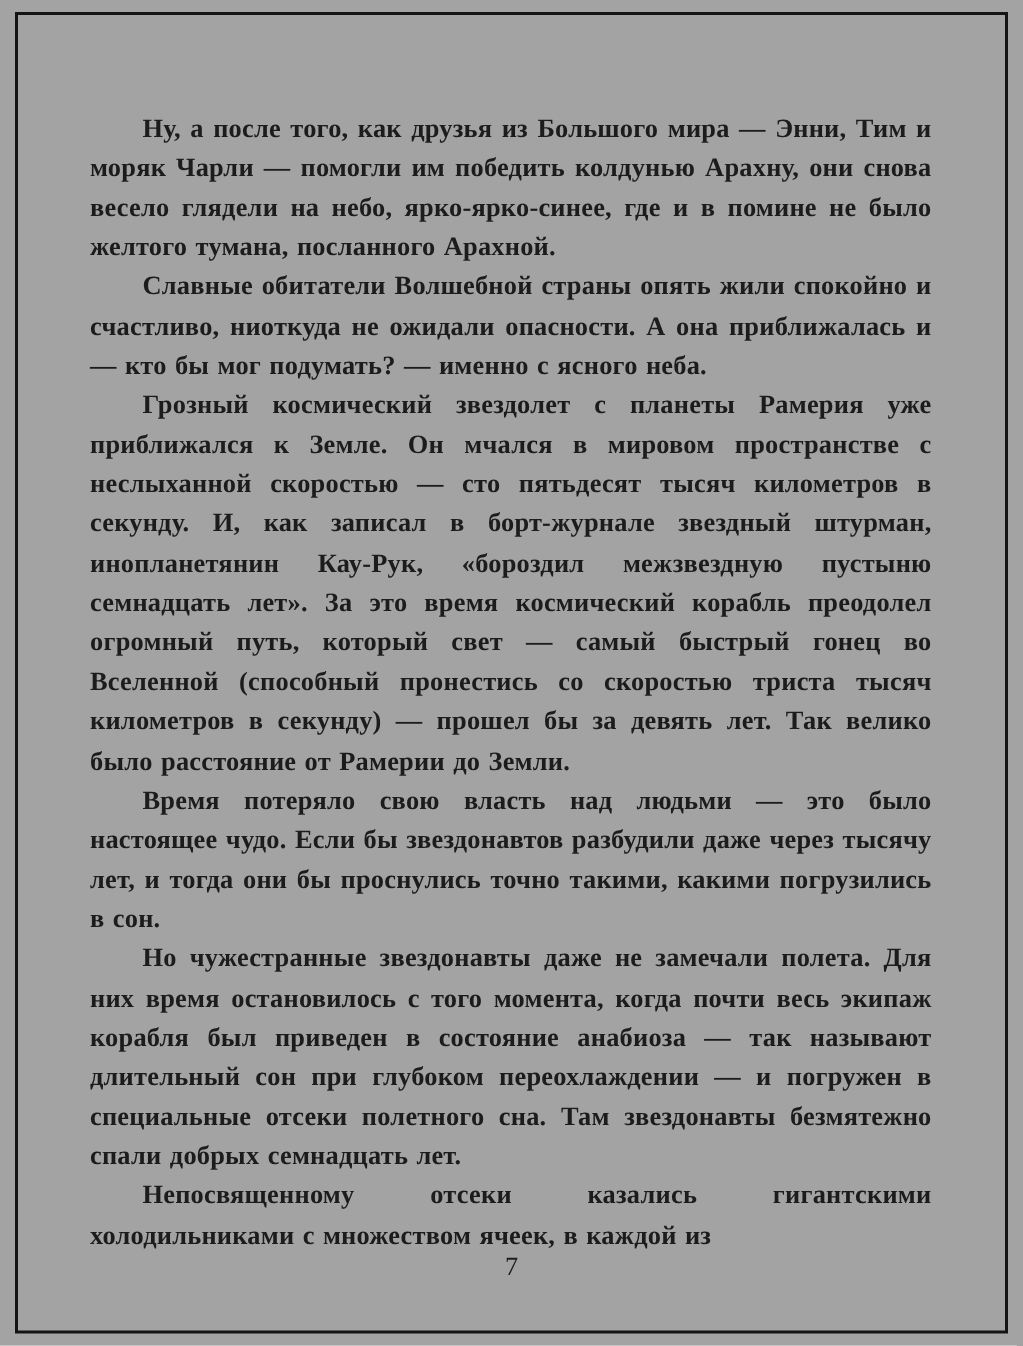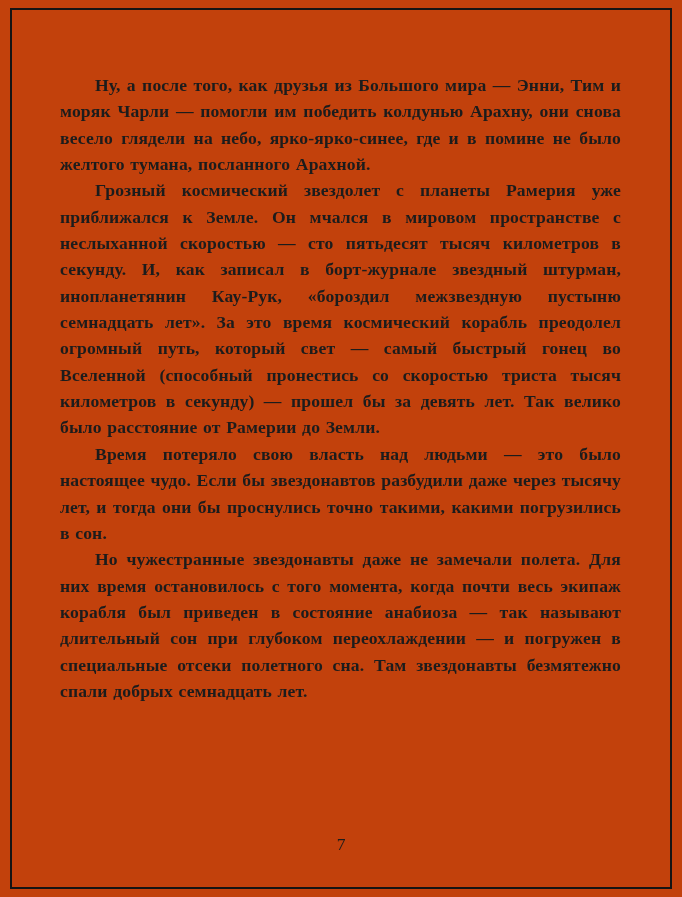--- a/index.html
+++ b/index.html
@@ -11,21 +11,21 @@
     width: 682px;
     height: 897px;
     position: relative;
     font-family: "Liberation Serif", "DejaVu Serif", serif;
     color: #1c1c1c;
     overflow: hidden;
   }
   .page {
     position: absolute;
     inset: 0;
-    background: #c2410c;
+    background: #a3a3a3;
     padding-left: 17px;
   }
   .frame {
     position: absolute;
     top: 8px;
     left: 10px;
     right: 10px;
     bottom: 8px;
     border: 2px solid #141414;
     pointer-events: none;
@@ -60,19 +60,21 @@
   }
 </style>
 </head>
 <body>
 
 <div class="page">
   <div class="frame"></div>
 
   <div class="text-block">
     <p>Ну, а после того, как друзья из Большого мира — Энни, Тим и моряк Чарли — помогли им победить колдунью Арахну, они снова весело глядели на небо, ярко-ярко-синее, где и в помине не было желтого тумана, посланного Арахной.</p>
+    <p>Славные обитатели Волшебной страны опять жили спокойно и счастливо, ниоткуда не ожидали опасности. А она приближалась и — кто бы мог подумать? — именно с ясного неба.</p>
     <p>Грозный космический звездолет с планеты Рамерия уже приближался к Земле. Он мчался в мировом пространстве с неслыханной скоростью — сто пятьдесят тысяч километров в секунду. И, как записал в борт-журнале звездный штурман, инопланетянин Кау-Рук, «бороздил межзвездную пустыню семнадцать лет». За это время космический корабль преодолел огромный путь, который свет — самый быстрый гонец во Вселенной (способный пронестись со скоростью триста тысяч километров в секунду) — прошел бы за девять лет. Так велико было расстояние от Рамерии до Земли.</p>
     <p>Время потеряло свою власть над людьми — это было настоящее чудо. Если бы звездонавтов разбудили даже через тысячу лет, и тогда они бы проснулись точно такими, какими погрузились в сон.</p>
     <p>Но чужестранные звездонавты даже не замечали полета. Для них время остановилось с того момента, когда почти весь экипаж корабля был приведен в состояние анабиоза — так называют длительный сон при глубоком переохлаждении — и погружен в специальные отсеки полетного сна. Там звездонавты безмятежно спали добрых семнадцать лет.</p>
+    <p>Непосвященному отсеки казались гигантскими холодильниками с множеством ячеек, в каждой из</p>
   </div>
 
   <div class="page-number">7</div>
 </div>
 
 </body></html>

